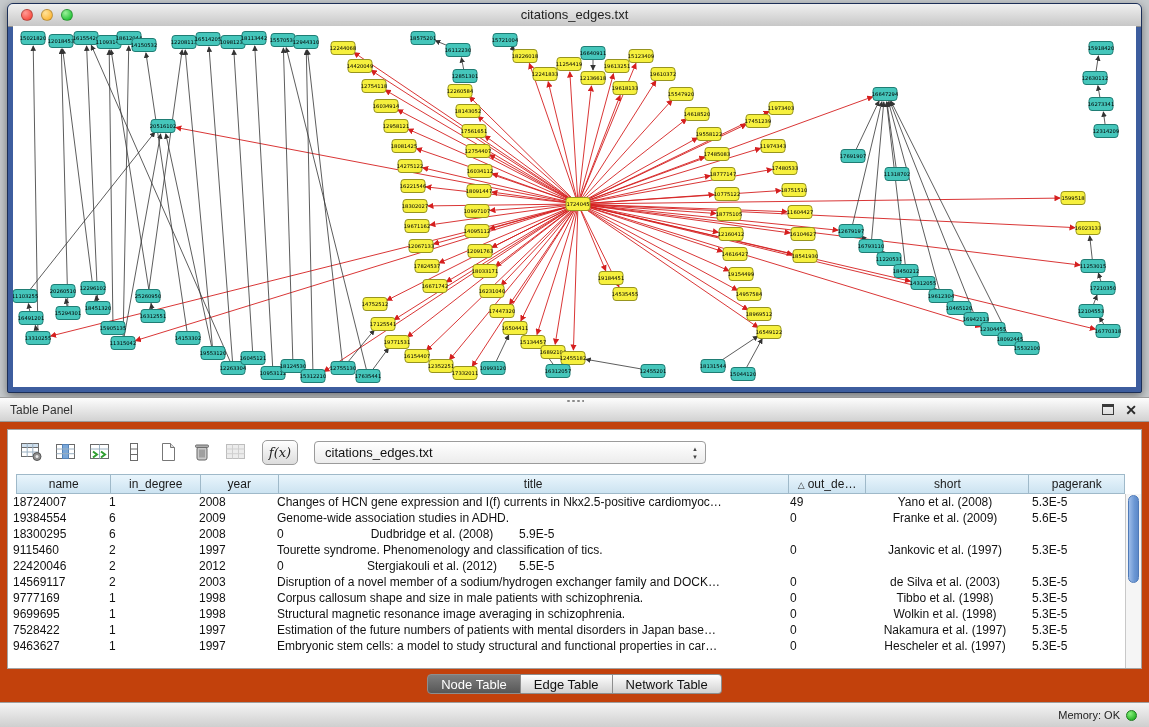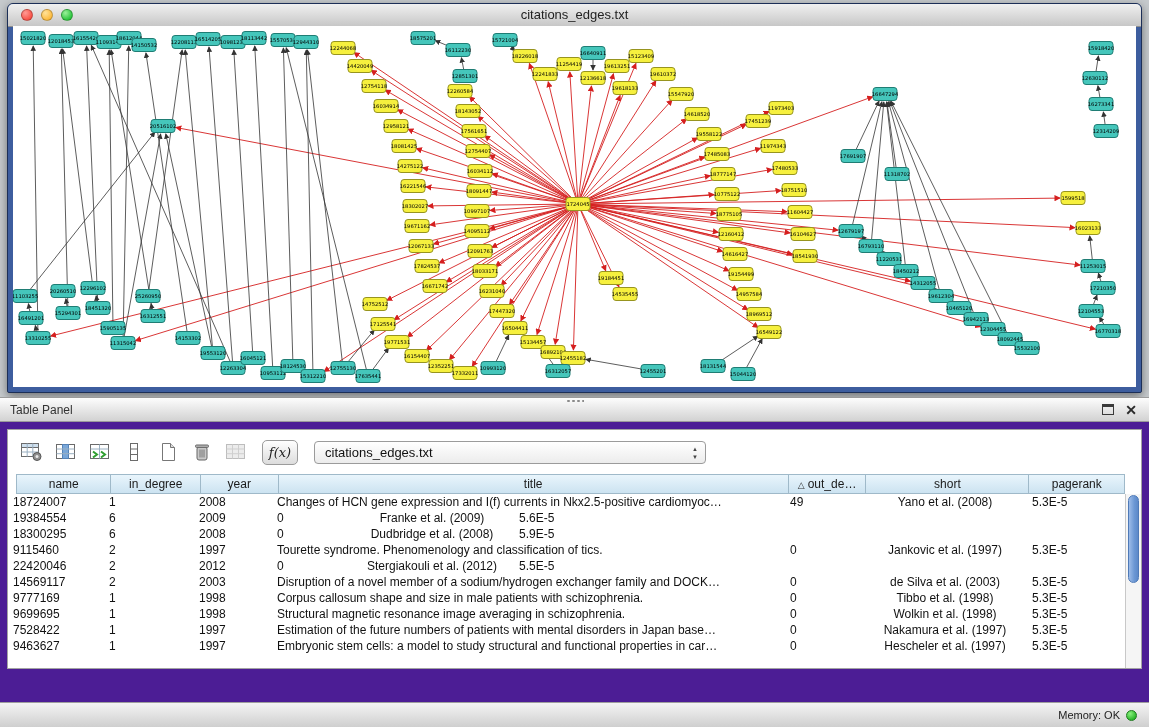--- a/index.html
+++ b/index.html
@@ -31,21 +31,21 @@
     height:25px;background:linear-gradient(#fdfdfd,#d2d2d2);
     border-top:1px solid #9b9b9b;border-bottom:1px solid #9b9b9b;
     display:flex;align-items:center;position:relative;box-sizing:border-box;
   }
   .tp-title{margin-left:10px;font-size:12px;color:#333;}
   .grip{position:absolute;left:50%;top:1px;width:18px;height:4px;margin-left:-9px;
     background:radial-gradient(circle,#8a8a8a 1px,transparent 1.5px);background-size:5px 4px;}
   .tp-header-icons{margin-left:auto;display:flex;align-items:center;gap:11px;padding-right:12px;}
   .float-icon{width:12px;height:11px;border:1.5px solid #3a3a3a;border-top-width:3px;display:inline-block;box-sizing:border-box;}
   .close-icon{font-size:14px;font-weight:bold;color:#2a2a2a;line-height:14px;cursor:default;}
-  .tp-body{position:absolute;top:25px;left:0;right:0;bottom:0;background:#4c1d95;}
+  .tp-body{position:absolute;top:25px;left:0;right:0;bottom:0;background:#c2410c;}
   .table-box{position:absolute;top:7px;left:7px;width:1133px;height:238px;background:#fff;border:1px solid #a3a3a3;box-sizing:content-box;}
   
   .toolbar{position:absolute;top:0;left:0;right:0;height:44px;display:flex;align-items:center;padding-left:12px;gap:10px;}
   .tb-icon{display:inline-flex;width:24px;height:22px;align-items:center;justify-content:center;}
   .fx-button{
     width:36px;height:25px;border:1px solid #9b9b9b;border-radius:5px;
     background:linear-gradient(#ffffff,#dcdcdc);font-family:"DejaVu Serif",serif;
     font-style:italic;font-size:13px;color:#222;display:flex;align-items:center;justify-content:center;
   }
   .net-select{
@@ -895,20 +895,21 @@
               <div class="td" style="width: 78px;">2008</div>
               <div class="td" style="width: 513px;">Changes of HCN gene expression and I(f) currents in Nkx2.5-positive cardiomyoc…</div>
               <div class="td" style="width: 78px;">49</div>
               <div class="td center" style="width: 164px;">Yano et al. (2008)</div>
               <div class="td" style="width: 96px;">5.3E-5</div>
             </div>
             <div class="tr">
               <div class="td" style="width: 96px;">19384554</div>
               <div class="td" style="width: 90px;">6</div>
               <div class="td" style="width: 78px;">2009</div>
+              <div class="td" style="width: 513px;">Genome-wide association studies in ADHD.</div>
               <div class="td" style="width: 78px;">0</div>
               <div class="td center" style="width: 164px;">Franke et al. (2009)</div>
               <div class="td" style="width: 96px;">5.6E-5</div>
             </div>
             <div class="tr">
               <div class="td" style="width: 96px;">18300295</div>
               <div class="td" style="width: 90px;">6</div>
               <div class="td" style="width: 78px;">2008</div>
               <div class="td" style="width: 78px;">0</div>
               <div class="td center" style="width: 164px;">Dudbridge et al. (2008)</div>
@@ -975,20 +976,25 @@
               <div class="td" style="width: 78px;">0</div>
               <div class="td center" style="width: 164px;">Hescheler et al. (1997)</div>
               <div class="td" style="width: 96px;">5.3E-5</div>
             </div>
           </div>
         <div class="vscroll">
           <div class="vthumb"></div>
         </div>
       </div>
 
+      <div class="tabs" id="tabs">
+          <div class="tab active">Node Table</div>
+          <div class="tab">Edge Table</div>
+          <div class="tab">Network Table</div>
+        </div>
 
       <div class="statusbar">
         <span>Memory: OK</span>
         <span class="mem-dot"></span>
       </div>
     </div>
   </div>
 </div>
 
 </body></html>

